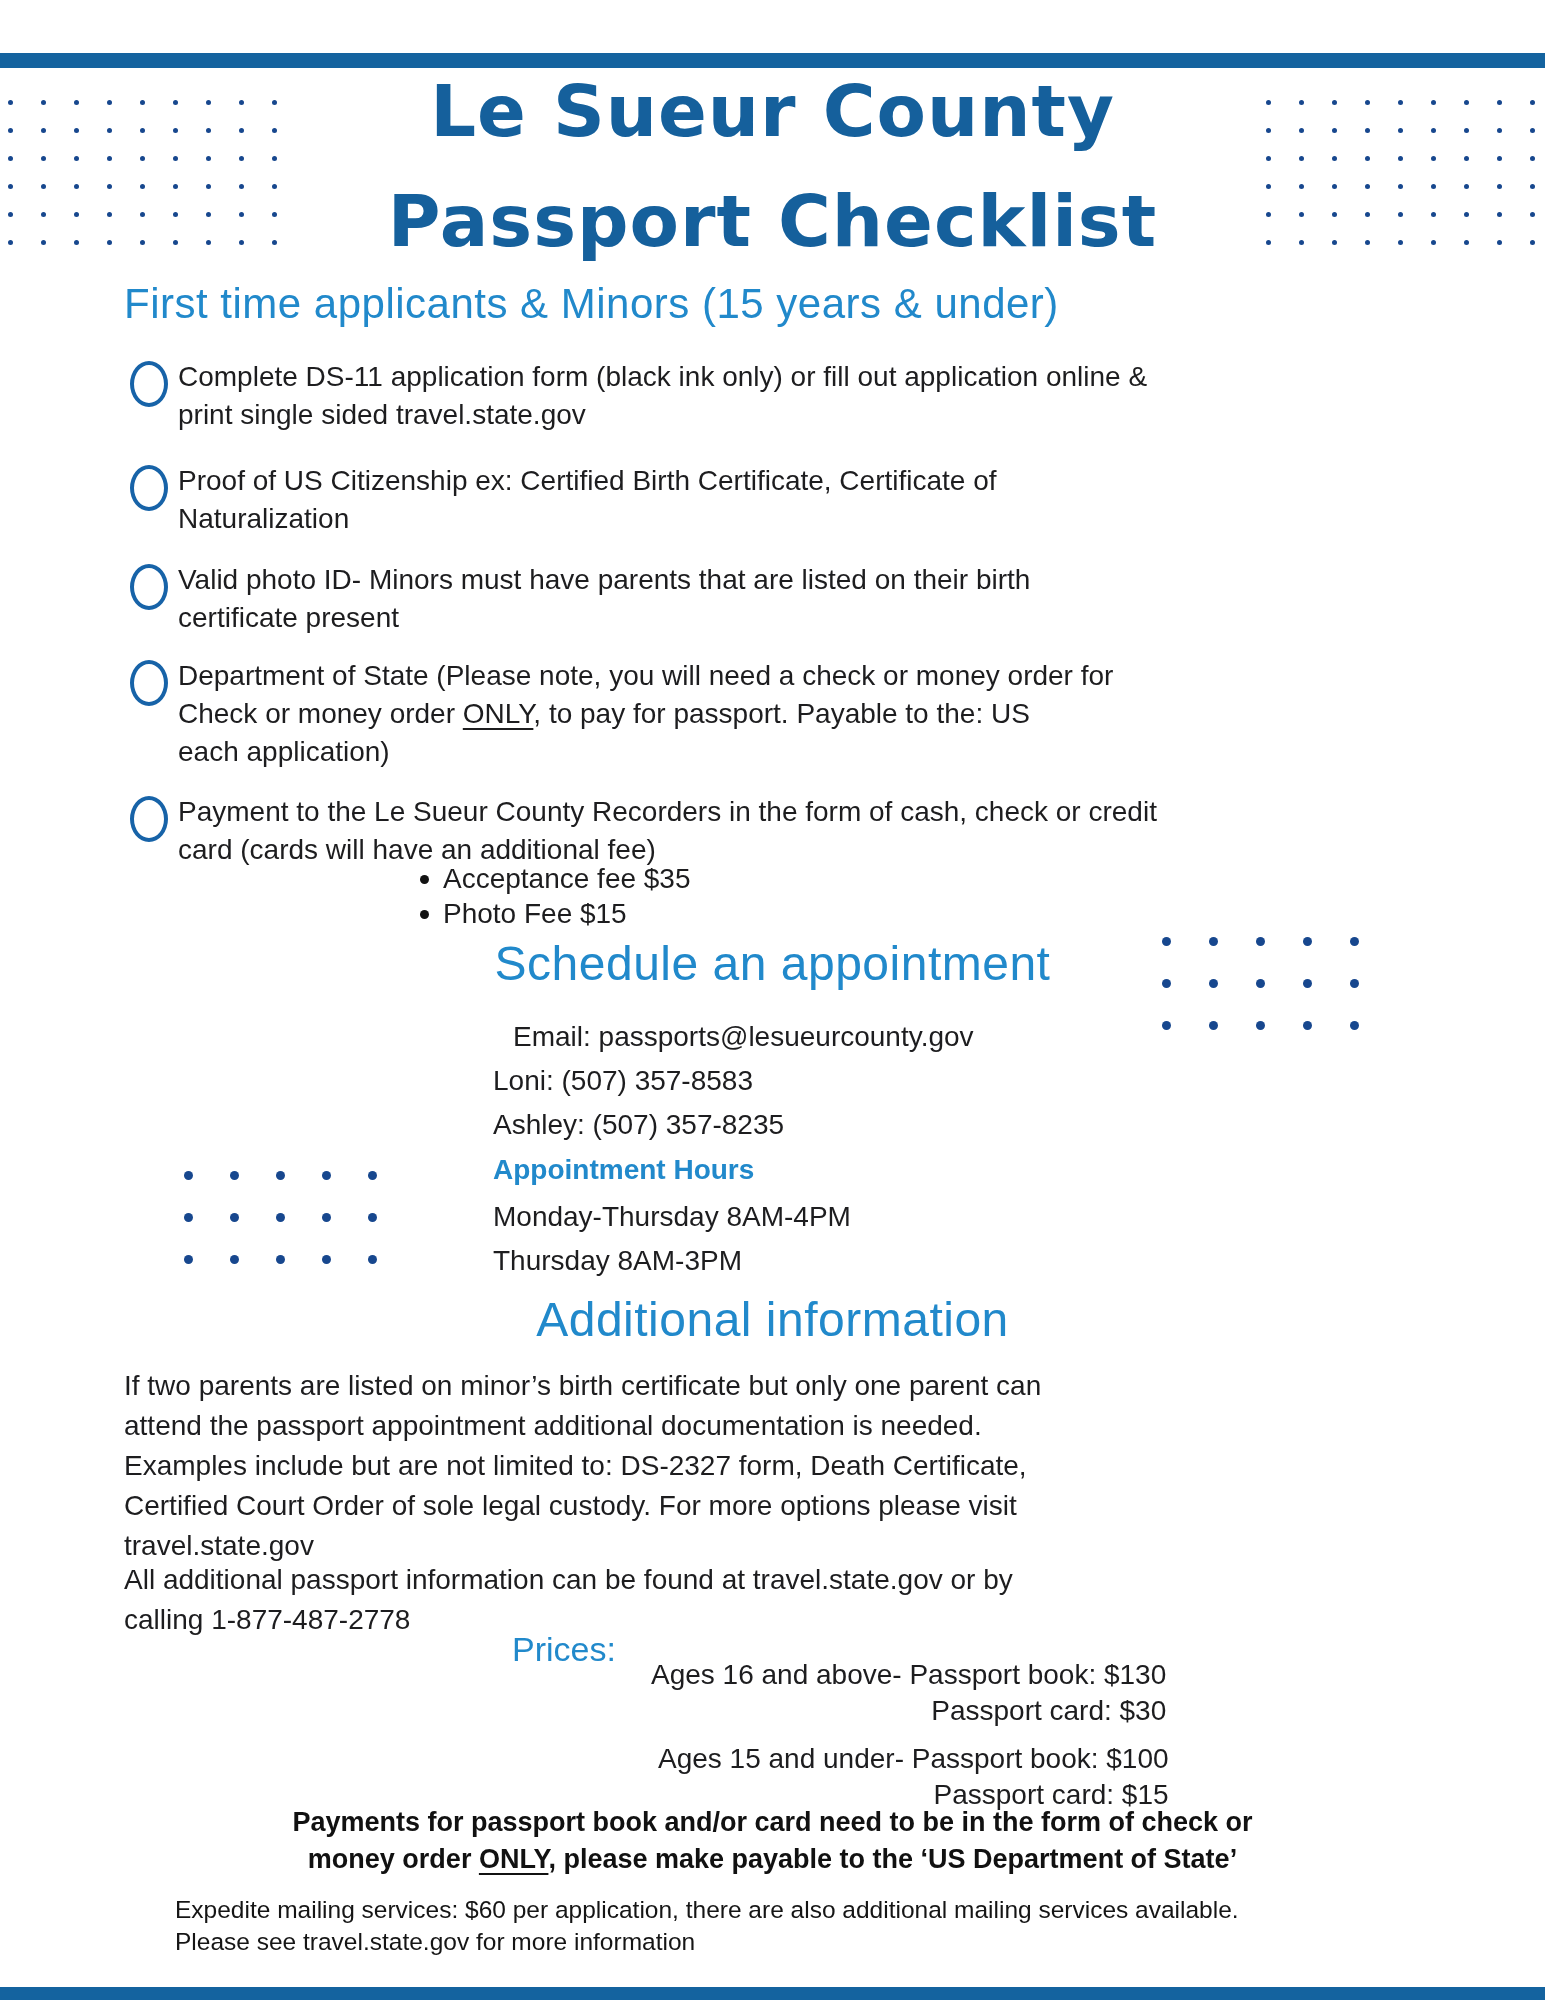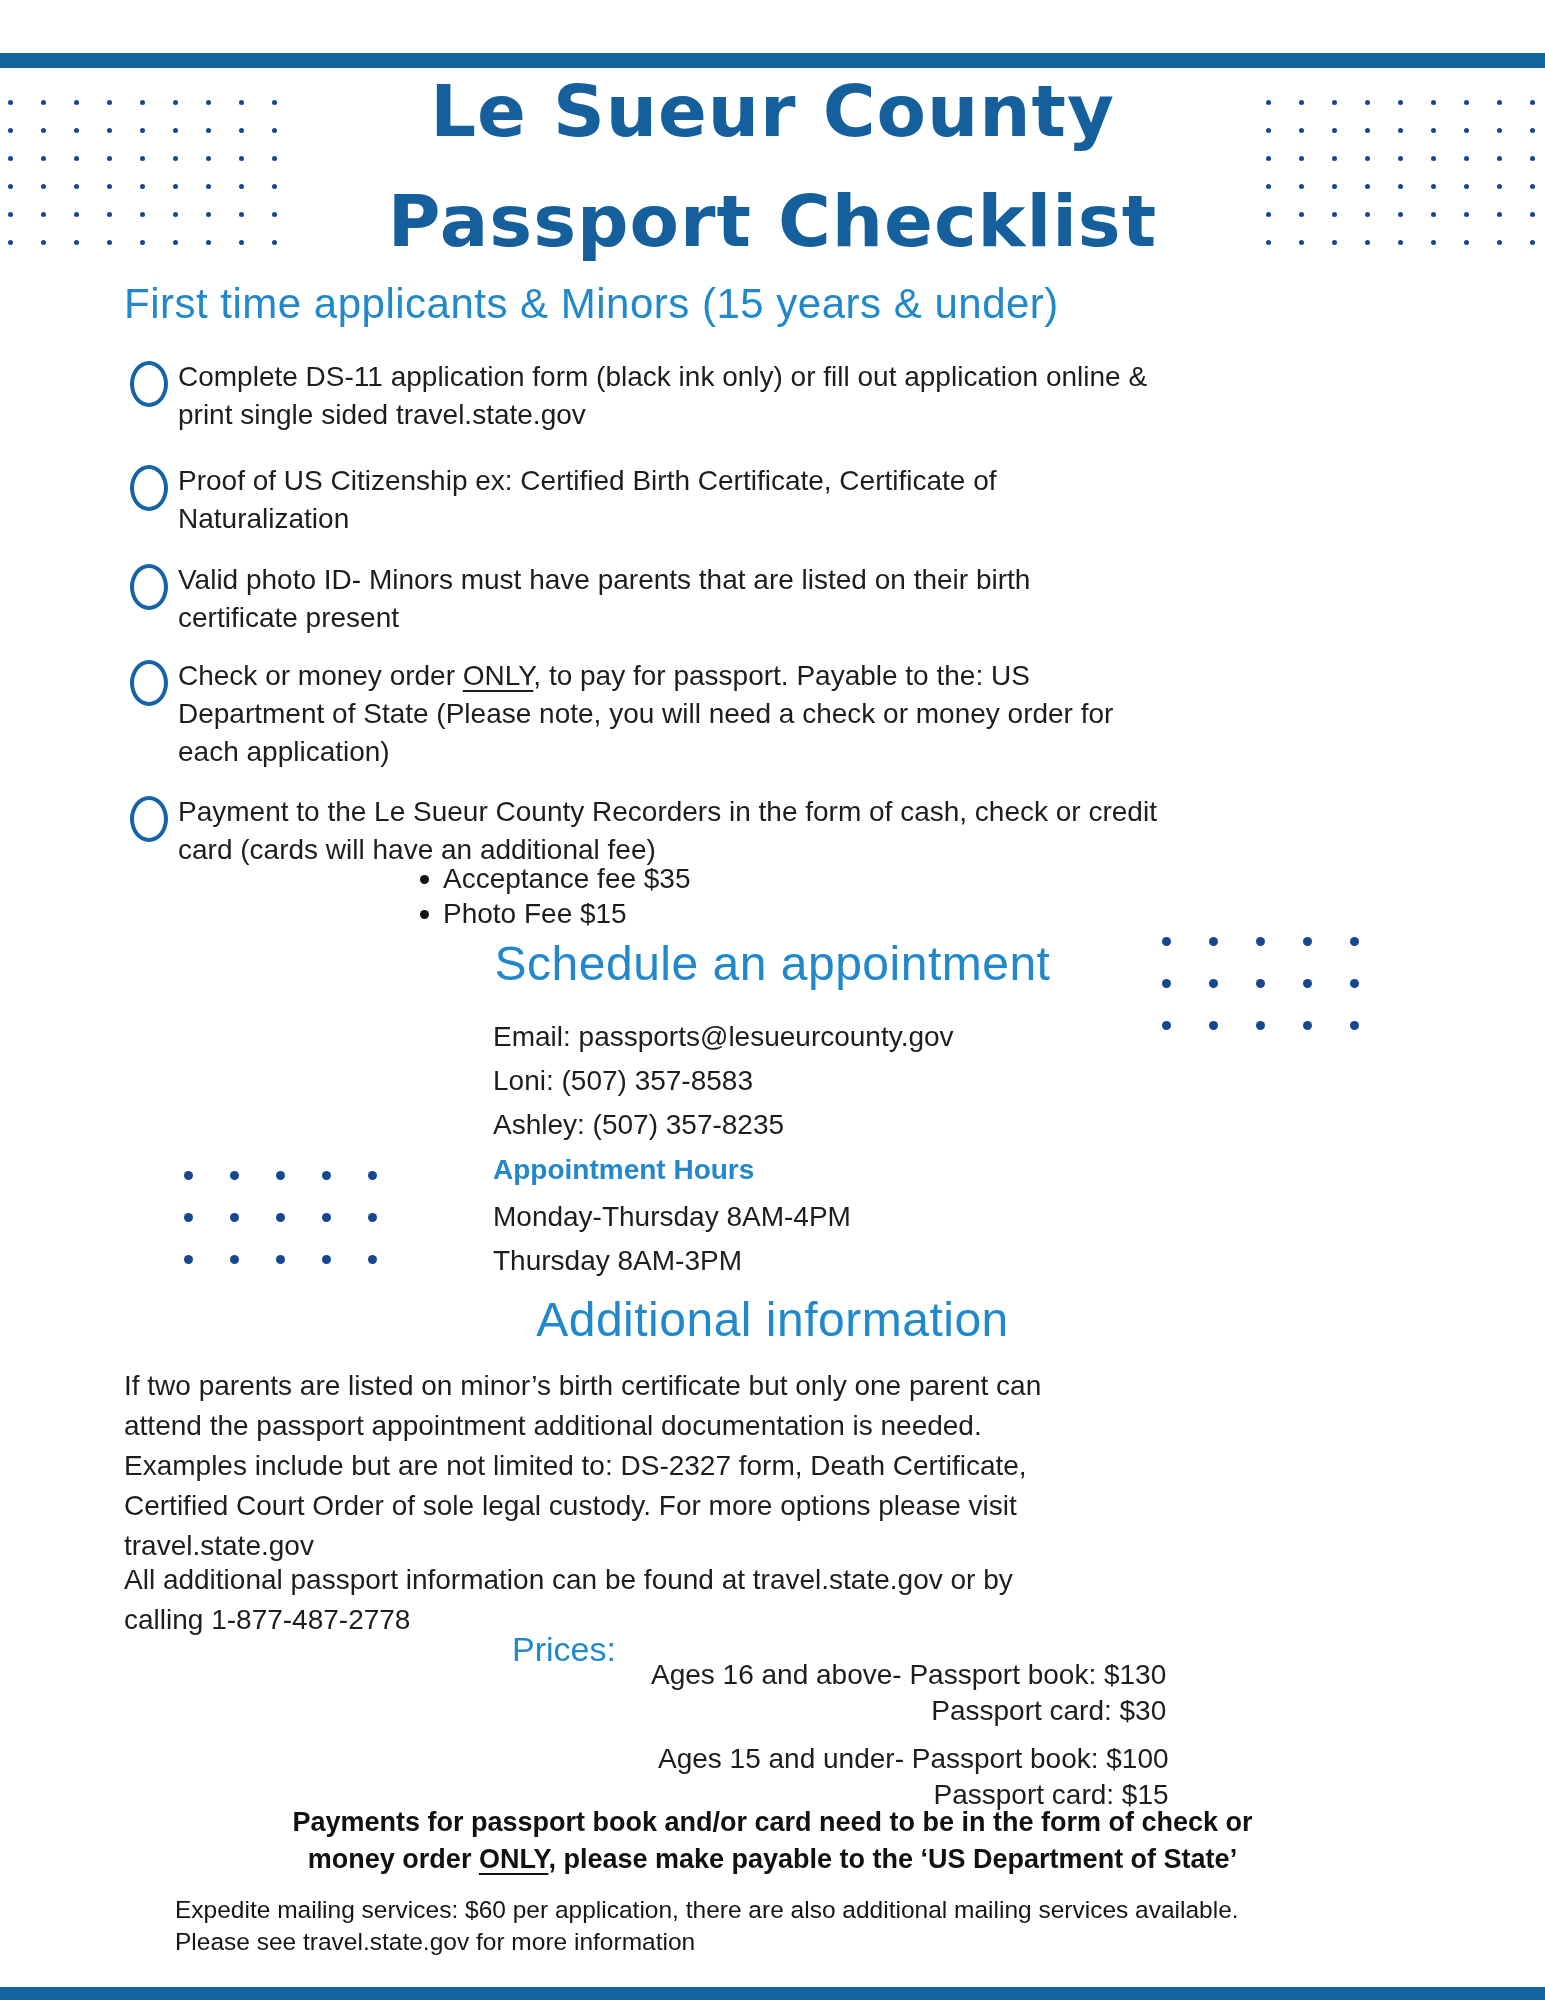--- a/index.html
+++ b/index.html
@@ -210,22 +210,22 @@
     <span class="circle"></span>
     <div class="check-text">
       <div>Valid photo ID- Minors must have parents that are listed on their birth</div>
       <div>certificate present</div>
     </div>
   </div>
 
   <div class="check-item" style="top:657px;">
     <span class="circle"></span>
     <div class="check-text">
+      <div>Department of State (Please note, you will need a check or money order for</div>
       <div><span>Check or money order </span><span class="u">ONLY</span><span>, to pay for passport. Payable to the: US</span></div>
-      <div>Department of State (Please note, you will need a check or money order for</div>
       <div>each application)</div>
     </div>
   </div>
 
   <div class="check-item" style="top:793px;">
     <span class="circle"></span>
     <div class="check-text">
       <div>Payment to the Le Sueur County Recorders in the form of cash, check or credit</div>
       <div>card (cards will have an additional fee)</div>
     </div>
@@ -252,21 +252,21 @@
       <span class="dot" style="left: 94px; top: 42px; height: 9px; width: 9px;"></span>
       <span class="dot" style="left: 141px; top: 42px; height: 9px; width: 9px;"></span>
       <span class="dot" style="left: 188px; top: 42px; height: 9px; width: 9px;"></span>
       <span class="dot" style="left: 0px; top: 84px; height: 9px; width: 9px;"></span>
       <span class="dot" style="left: 47px; top: 84px; height: 9px; width: 9px;"></span>
       <span class="dot" style="left: 94px; top: 84px; height: 9px; width: 9px;"></span>
       <span class="dot" style="left: 141px; top: 84px; height: 9px; width: 9px;"></span>
       <span class="dot" style="left: 188px; top: 84px; height: 9px; width: 9px;"></span>
     </div>
 
-  <div class="contact-line" style="top:1020px;">Email: passports@lesueurcounty.gov</div>
+  <div class="contact-line" style="top:1020px;margin-left:20px;">Email: passports@lesueurcounty.gov</div>
   <div class="contact-line" style="top:1064px;">Loni: (507) 357-8583</div>
   <div class="contact-line" style="top:1108px;">Ashley: (507) 357-8235</div>
 
   <div class="dotgrid" style="left:184px; top:1171px;">
       <span class="dot" style="left: 0px; top: 0px; height: 9px; width: 9px;"></span>
       <span class="dot" style="left: 46px; top: 0px; height: 9px; width: 9px;"></span>
       <span class="dot" style="left: 92px; top: 0px; height: 9px; width: 9px;"></span>
       <span class="dot" style="left: 138px; top: 0px; height: 9px; width: 9px;"></span>
       <span class="dot" style="left: 184px; top: 0px; height: 9px; width: 9px;"></span>
       <span class="dot" style="left: 0px; top: 42px; height: 9px; width: 9px;"></span>

